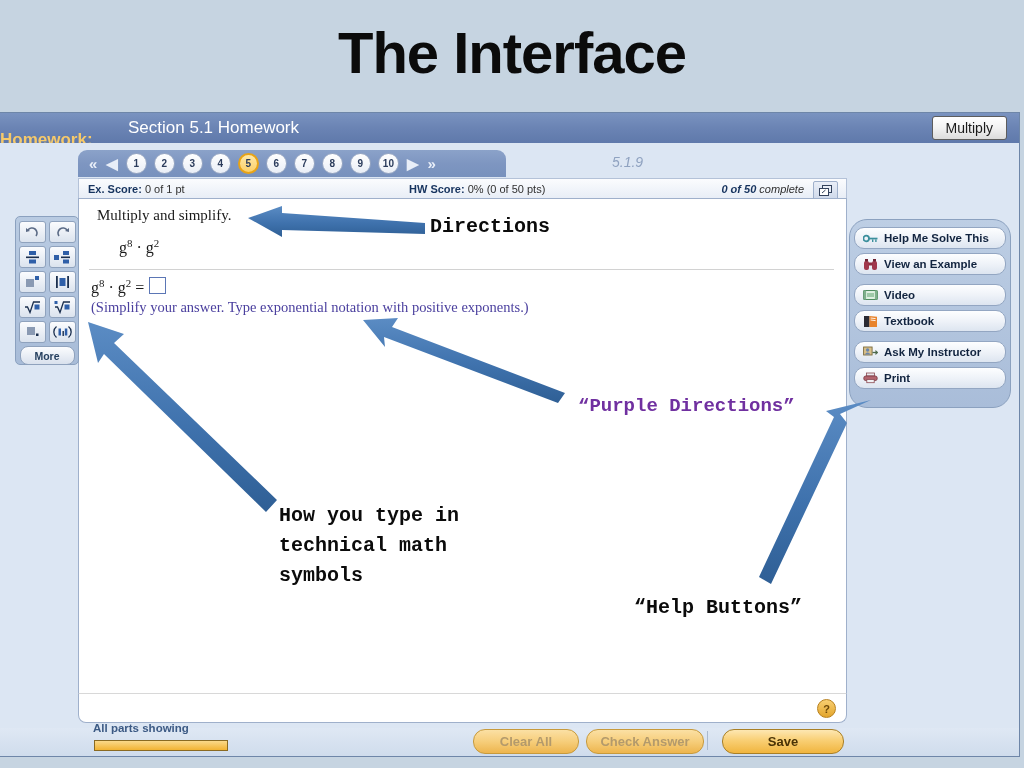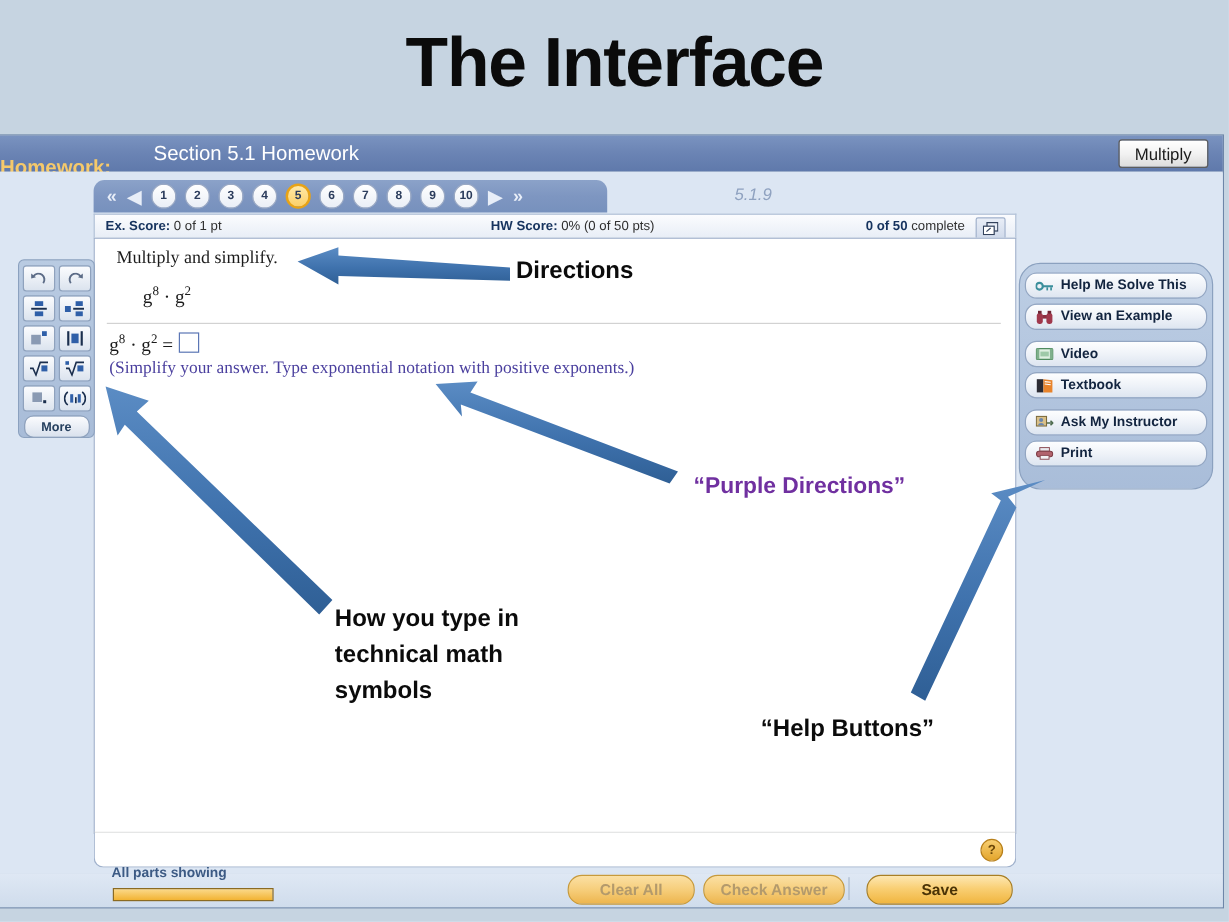--- a/index.html
+++ b/index.html
@@ -79,21 +79,21 @@
   
   .score-bar{
     position:absolute;left:78px;top:178px;width:767px;height:20px;
     background:linear-gradient(to bottom,#fbfcfe,#e7edf6);
     border:1px solid #b4c2d8;border-bottom:none;
     font-size:11px;color:#303030;
   }
   .score-bar b{color:#16335e;}
   .sc-ex{position:absolute;left:9px;top:4px;}
   .sc-hw{position:absolute;left:330px;top:4px;}
-  .sc-cp{position:absolute;right:42px;top:4px;}
+  .sc-cp{position:absolute;right:42px;top:4px;font-style:italic;}
   .popout-ico{
     position:absolute;right:8px;top:2px;width:23px;height:17px;
     background:linear-gradient(to bottom,#e9eef7,#cfd9ea);
     border:1px solid #9fb0cb;border-radius:2px;
     display:flex;align-items:center;justify-content:center;cursor:pointer;
   }
   .popout-ico svg{display:block;}
   
   .problem-panel{
     position:absolute;left:78px;top:198px;width:767px;height:495px;
@@ -201,21 +201,21 @@
   .foot-btn.disabled{color:#b39a6c;}
   .foot-btn.primary{
     color:#4a3306;
     background:linear-gradient(to bottom,#fde7b2 0%,#f9cf74 45%,#f0b53f 100%);
     border:1px solid #a87f26;
   }
   .foot-sep{
     position:absolute;left:707px;top:731px;width:1px;height:19px;background:#aab9cd;
   }
   
-  .anno{position:absolute;font-weight:bold;color:#0b0b0b;}
+  .anno{position:absolute;font-weight:bold;color:#0b0b0b;font-family:Liberation Mono, monospace;}
   #anno-directions{left:430px;top:215px;font-size:20px;}
   #anno-purple{left:578px;top:395px;font-size:19px;color:#7030a0;}
   #anno-type{left:279px;top:501px;font-size:20px;line-height:30px;}
   #anno-help{left:634px;top:596px;font-size:20px;}
   .arrow-layer{position:absolute;left:0;top:0;width:1024px;height:768px;pointer-events:none;}
 </style>
 </head>
 <body>
 
 <div class="slide-title">The Interface</div>

